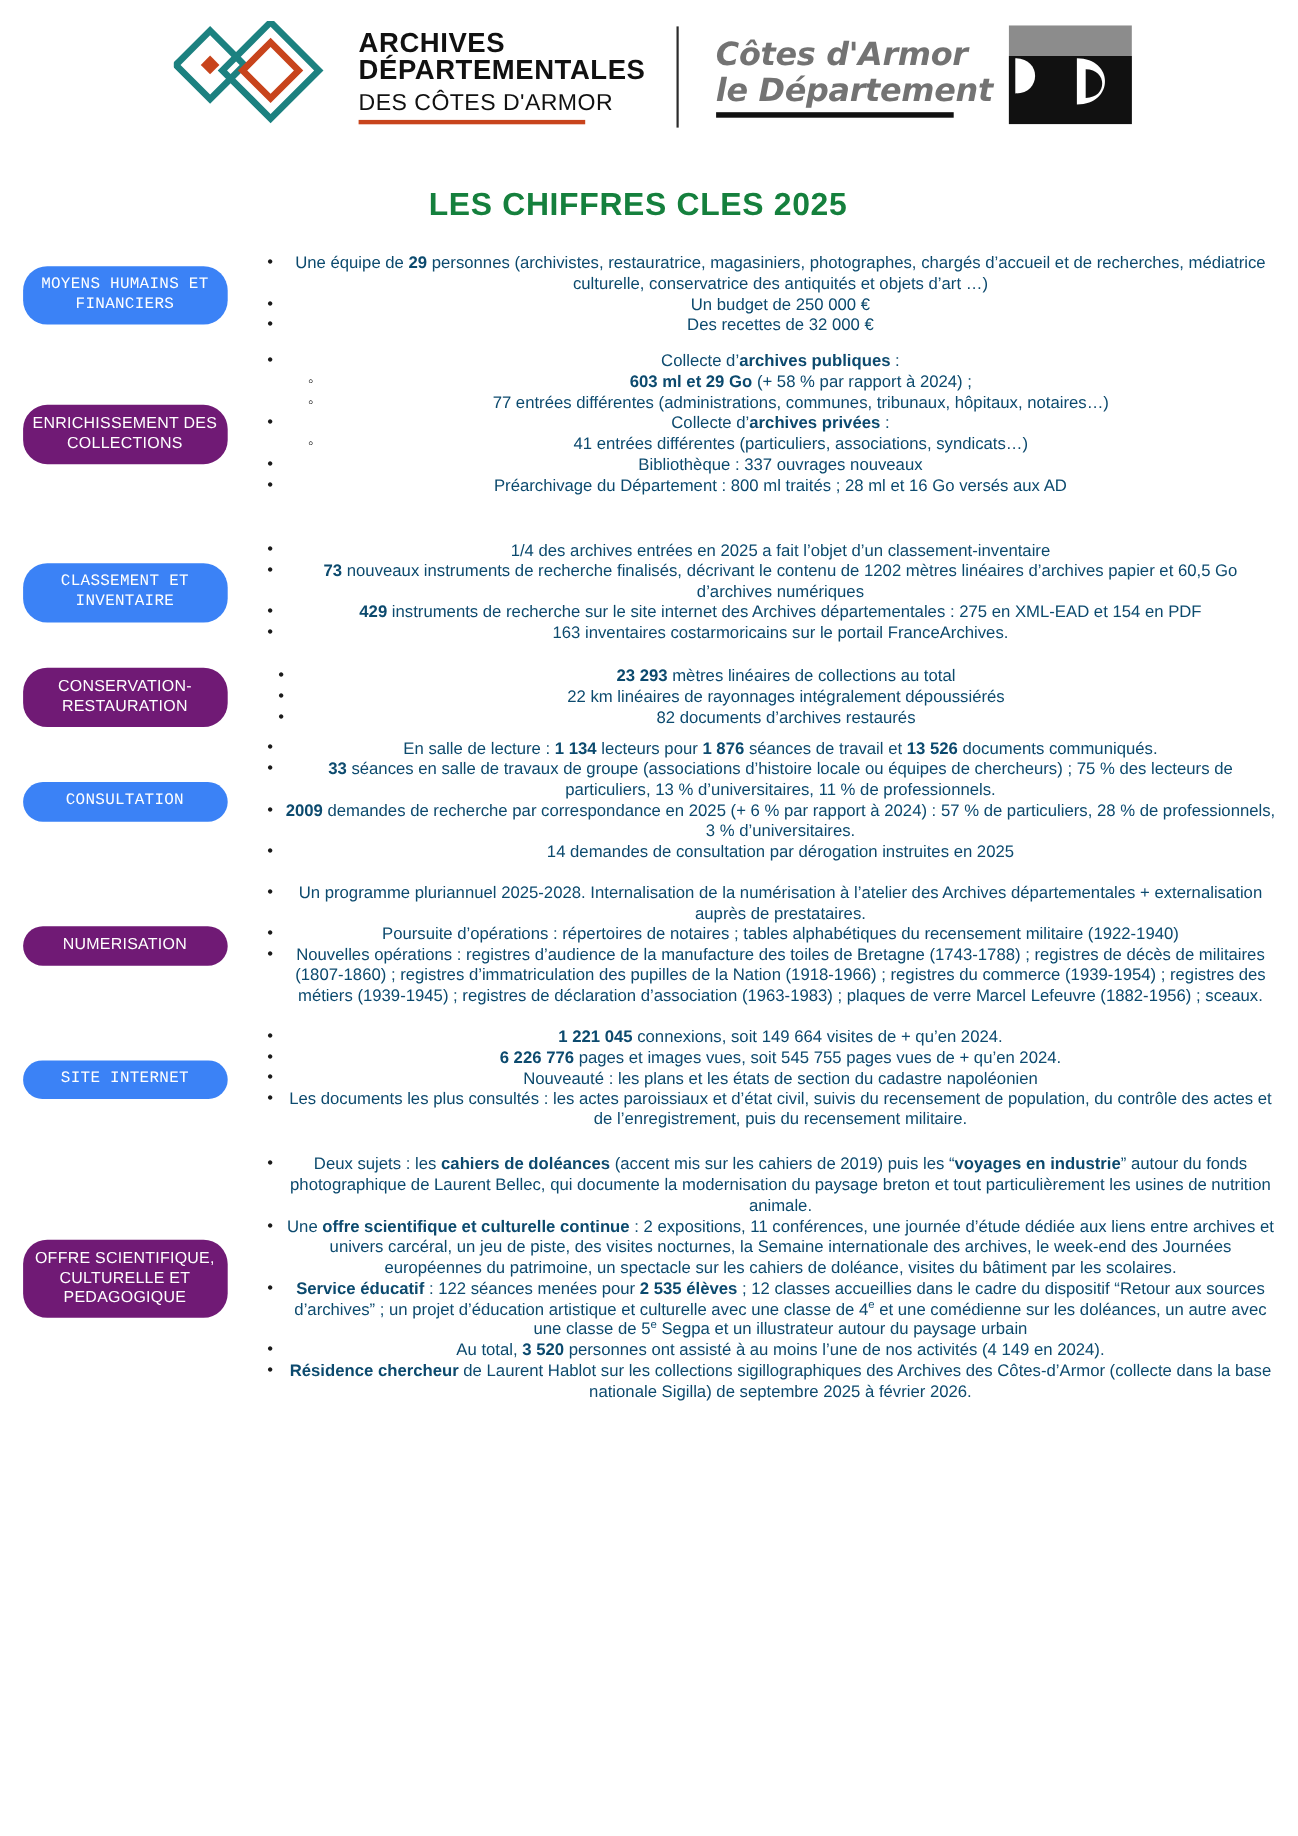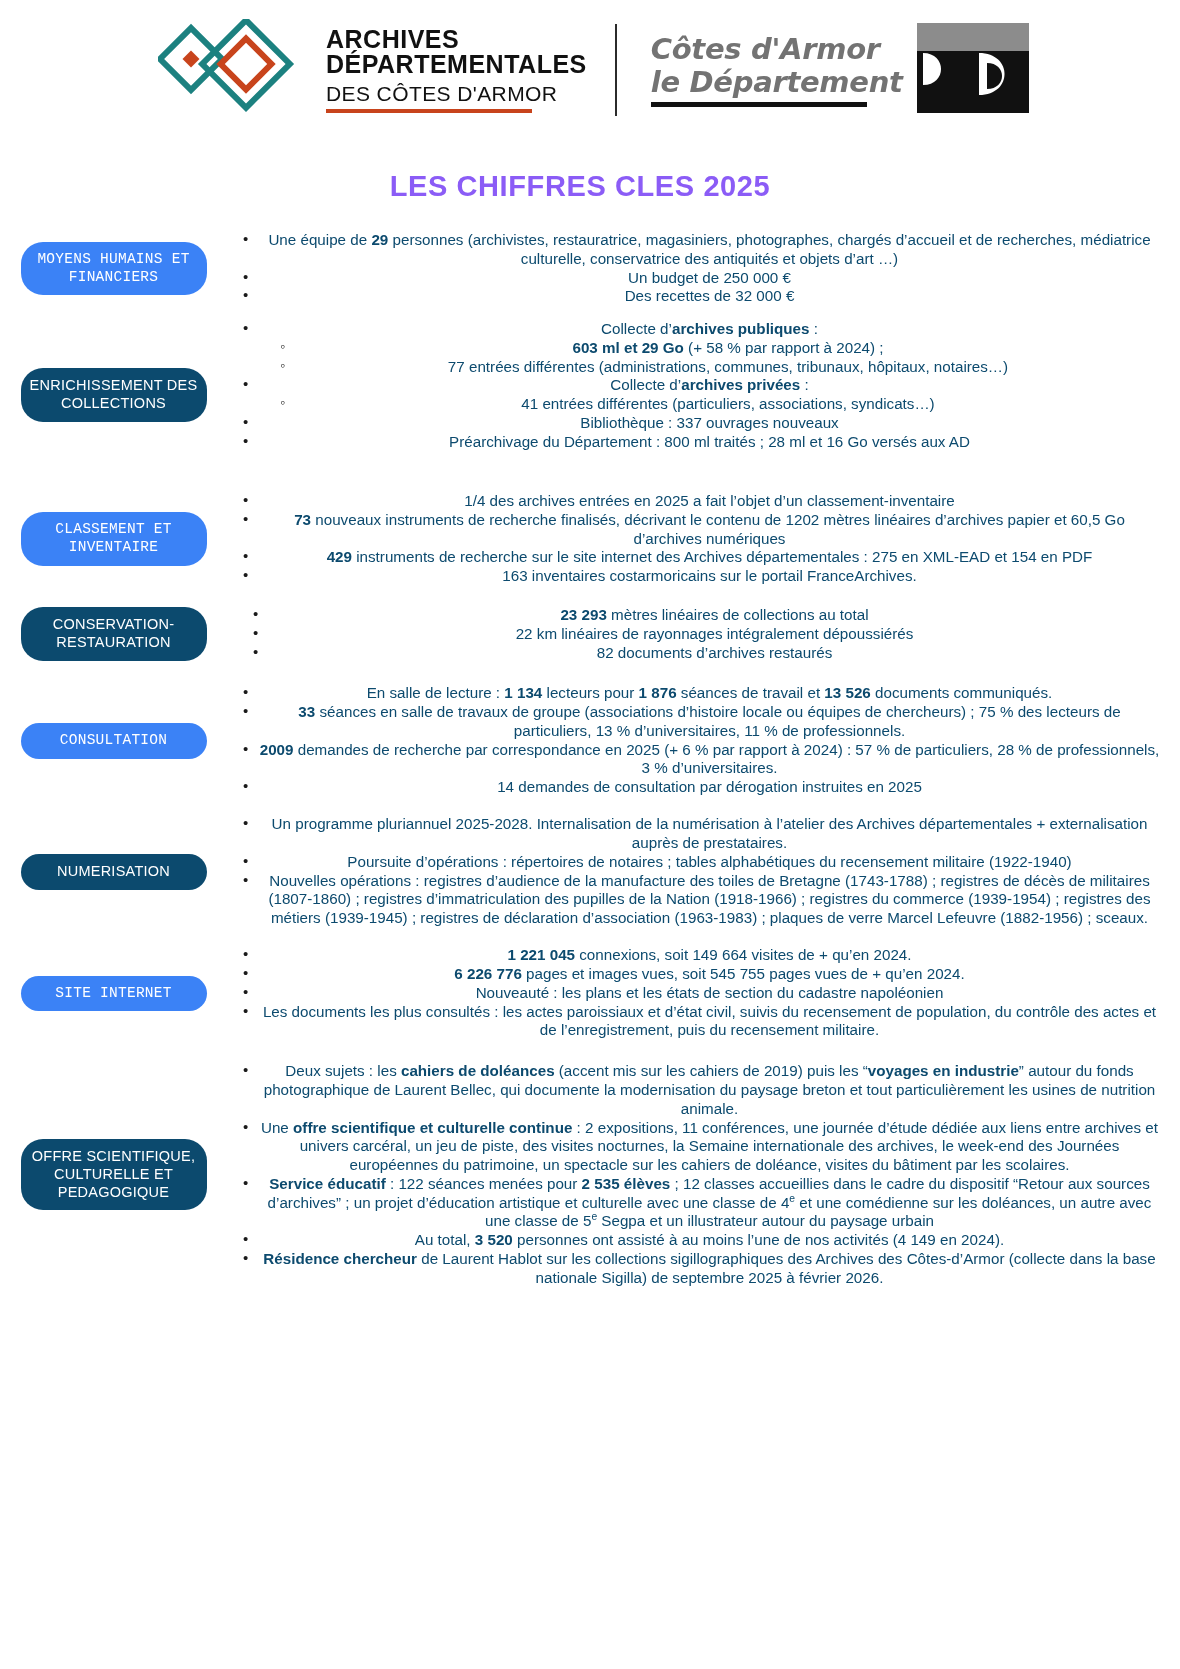--- a/index.html
+++ b/index.html
@@ -74,21 +74,21 @@
     height: 5px;
     background: #111111;
     margin-top: 4px;
     width: 216px;
   }
   .dept-logo { margin-left: 14px; flex: 0 0 auto; }
 
   
   .page-title {
     text-align: center;
-    color: #8b5cf6;
+    color: #15803d;
     font-weight: 700;
     font-size: 29px;
     letter-spacing: .6px;
     margin: 60px 0 0 0;
     padding-right: 20px;
   }
 
   
   .sections {
     margin-top: 28px;
@@ -113,21 +113,21 @@
     font-size: 14.5px;
     line-height: 1.22;
     letter-spacing: .25px;
     padding: 9px 6px;
     box-sizing: border-box;
     display: flex;
     align-items: center;
     justify-content: center;
   }
   .badge.orange { background: #3b82f6; font-family: Liberation Mono, monospace; }
-  .badge.teal   { background: #0c4a6e; }
+  .badge.teal   { background: #701a75; }
 
   .content-col {
     flex: 1 1 auto;
     padding-left: 10px;
     padding-right: 0;
   }
   ul.lvl1 {
     margin: 0;
     padding: 0 0 0 18px;
     list-style: none;
@@ -258,21 +258,21 @@
       </div>
       <div class="content-col">
         <ul class="lvl1">
           <li>1/4 des archives entrées en 2025 a fait l’objet d’un classement-inventaire</li>
           <li><b>73</b> nouveaux instruments de recherche finalisés, décrivant le contenu de 1202 mètres linéaires d’archives papier et 60,5 Go d’archives numériques</li>
           <li><b>429</b> instruments de recherche sur le site internet des Archives départementales : 275 en XML-EAD et 154 en PDF</li>
           <li>163 inventaires costarmoricains sur le portail FranceArchives.</li>
         </ul>
       </div>
     </div>
-    <div class="section" style="margin-bottom: 22px; gap: 10px;">
+    <div class="section" style="margin-bottom: 10px; gap: 10px;">
       <div class="badge-col" style="min-height: 56px; align-items: center; display: flex;">
         <div class="badge teal">CONSERVATION-RESTAURATION</div>
       </div>
       <div class="content-col">
         <ul class="lvl1">
           <li><b>23 293</b> mètres linéaires de collections au total</li>
           <li>22 km linéaires de rayonnages intégralement dépoussiérés</li>
           <li>82 documents d’archives restaurés</li>
         </ul>
       </div>

